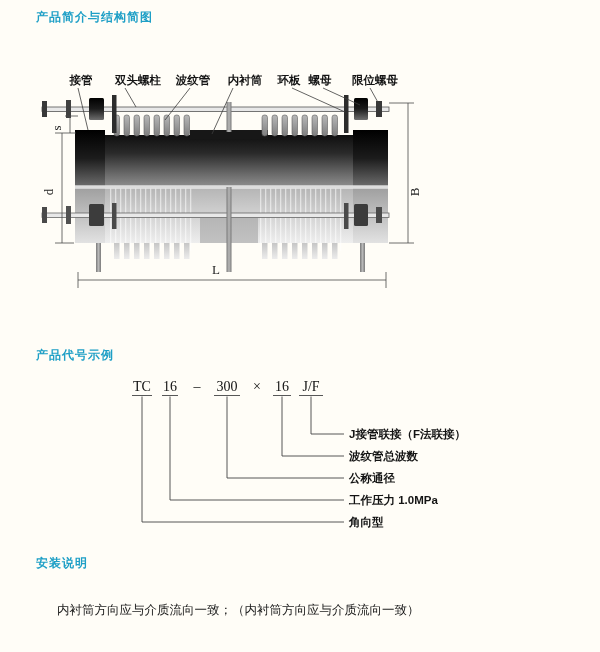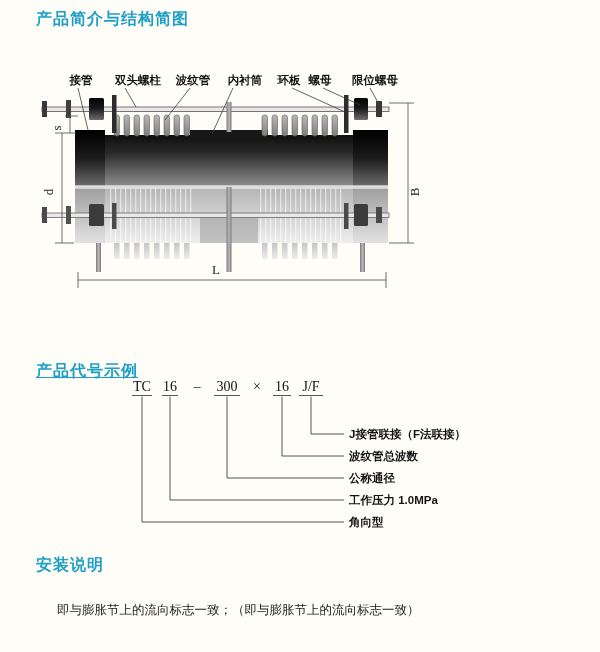--- a/index.html
+++ b/index.html
@@ -4,25 +4,25 @@
 <style>
   html,body{margin:0;padding:0;}
   body{
     width:600px;height:652px;position:relative;overflow:hidden;
     background:#fffdf7;
     font-family:"Liberation Sans","DejaVu Sans",sans-serif;
     color:#1a1a1a;
   }
   .sec-title{
     position:absolute;left:36px;
-    font-size:16px;font-weight:bold;letter-spacing:1px;
+    font-size:12px;font-weight:bold;letter-spacing:1px;
     color:#1e9fc6;
   }
   #title-intro{top:9px;}
-  #title-code{top:361px;text-decoration:underline;}
+  #title-code{top:347px;}
   #title-install{top:555px;}
   .svg-abs{position:absolute;}
   #structure-svg{left:40px;top:62px;width:400px;height:250px;}
   #code-svg{left:118px;top:376px;width:370px;height:162px;}
   .install-text{
     position:absolute;left:57px;top:599px;width:500px;
     font-size:12.5px;line-height:23px;color:#1a1a1a;
   }
   svg text.part-label{
     font-family:"Liberation Sans","DejaVu Sans",sans-serif;
@@ -242,14 +242,14 @@
 
   <text class="callout-label" x="231" y="62">J接管联接（F法联接）</text>
   <text class="callout-label" x="231" y="84">波纹管总波数</text>
   <text class="callout-label" x="231" y="106">公称通径</text>
   <text class="callout-label" x="231" y="128">工作压力 1.0MPa</text>
   <text class="callout-label" x="231" y="150">角向型</text>
 </svg>
 
 <div class="sec-title" id="title-install">安装说明</div>
 <div class="install-text">
-  <div>即与膨胀节上的流向标志一致；（即与膨胀节上的流向标志一致）</div>
+  <div>内衬筒方向应与介质流向一致；（内衬筒方向应与介质流向一致）</div>
 </div>
 
 </body></html>

